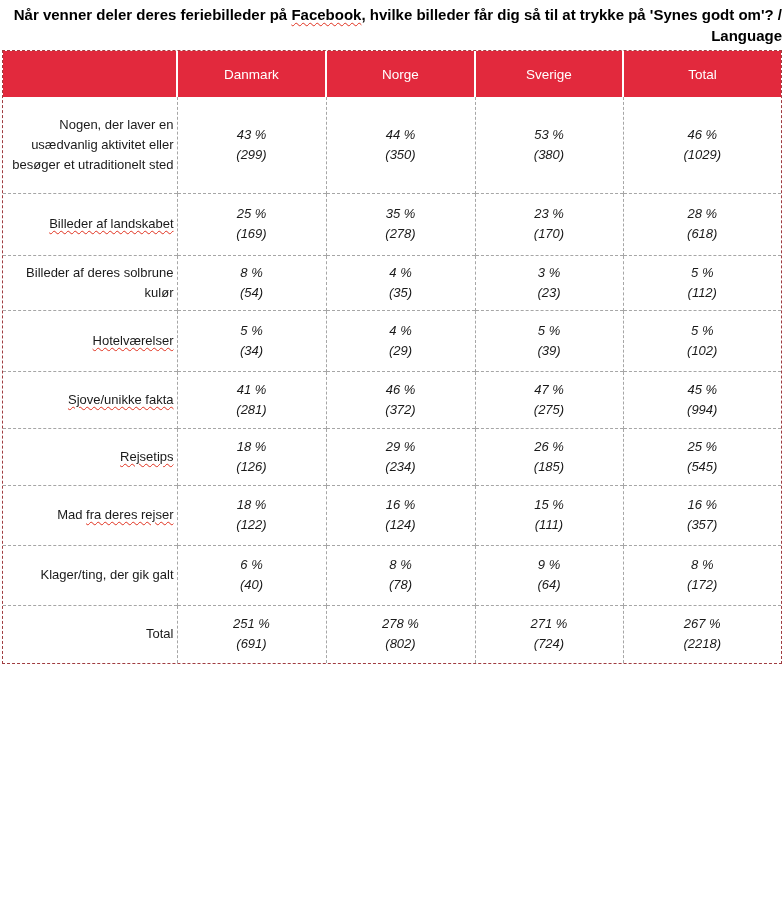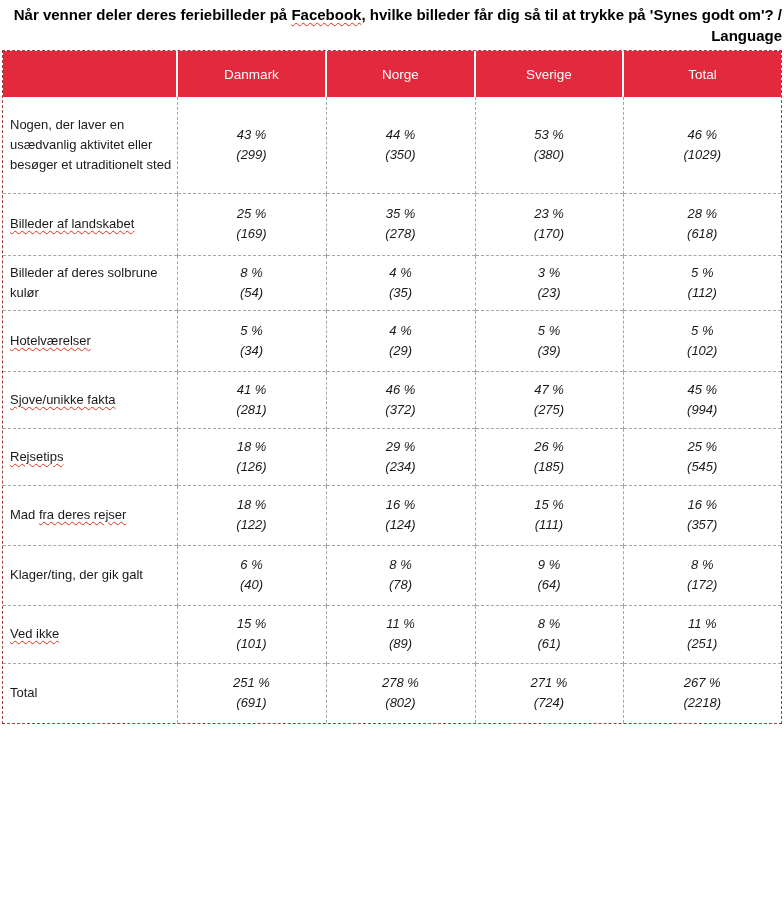--- a/index.html
+++ b/index.html
@@ -60,21 +60,21 @@
   tbody td{
     border-top:1px dashed var(--inner-border);
     border-left:1px dashed var(--inner-border);
     vertical-align:middle;
     padding:6px 4px;
     line-height:20px;
   }
   tbody tr:first-child td{border-top:none;}
   tbody td.label{
     border-left:none;
-    text-align:left;
+    text-align:right;
     padding-left:7px;
     padding-right:3px;
     margin-top:32px;
   }
   tbody td.val{text-align:center;font-style:italic;}
   tbody tr:nth-child(1){height:96px;}
   tbody tr:nth-child(2){height:62px;}
   tbody tr:nth-child(3){height:55px;}
   tbody tr:nth-child(4){height:61px;}
   tbody tr:nth-child(5){height:57px;}
@@ -258,39 +258,20 @@
             <td class="val">
               <div>9 %</div>
               <div>(64)</div>
             </td>
             <td class="val">
               <div>8 %</div>
               <div>(172)</div>
             </td>
           </tr>
           <tr>
-            <td class="label"><span class="sq">Ved ikke</span></td>
-            <td class="val">
-              <div>15 %</div>
-              <div>(101)</div>
-            </td>
-            <td class="val">
-              <div>11 %</div>
-              <div>(89)</div>
-            </td>
-            <td class="val">
-              <div>8 %</div>
-              <div>(61)</div>
-            </td>
-            <td class="val">
-              <div>11 %</div>
-              <div>(251)</div>
-            </td>
-          </tr>
-          <tr>
             <td class="label"><span>Total</span></td>
             <td class="val">
               <div>251 %</div>
               <div>(691)</div>
             </td>
             <td class="val">
               <div>278 %</div>
               <div>(802)</div>
             </td>
             <td class="val">

